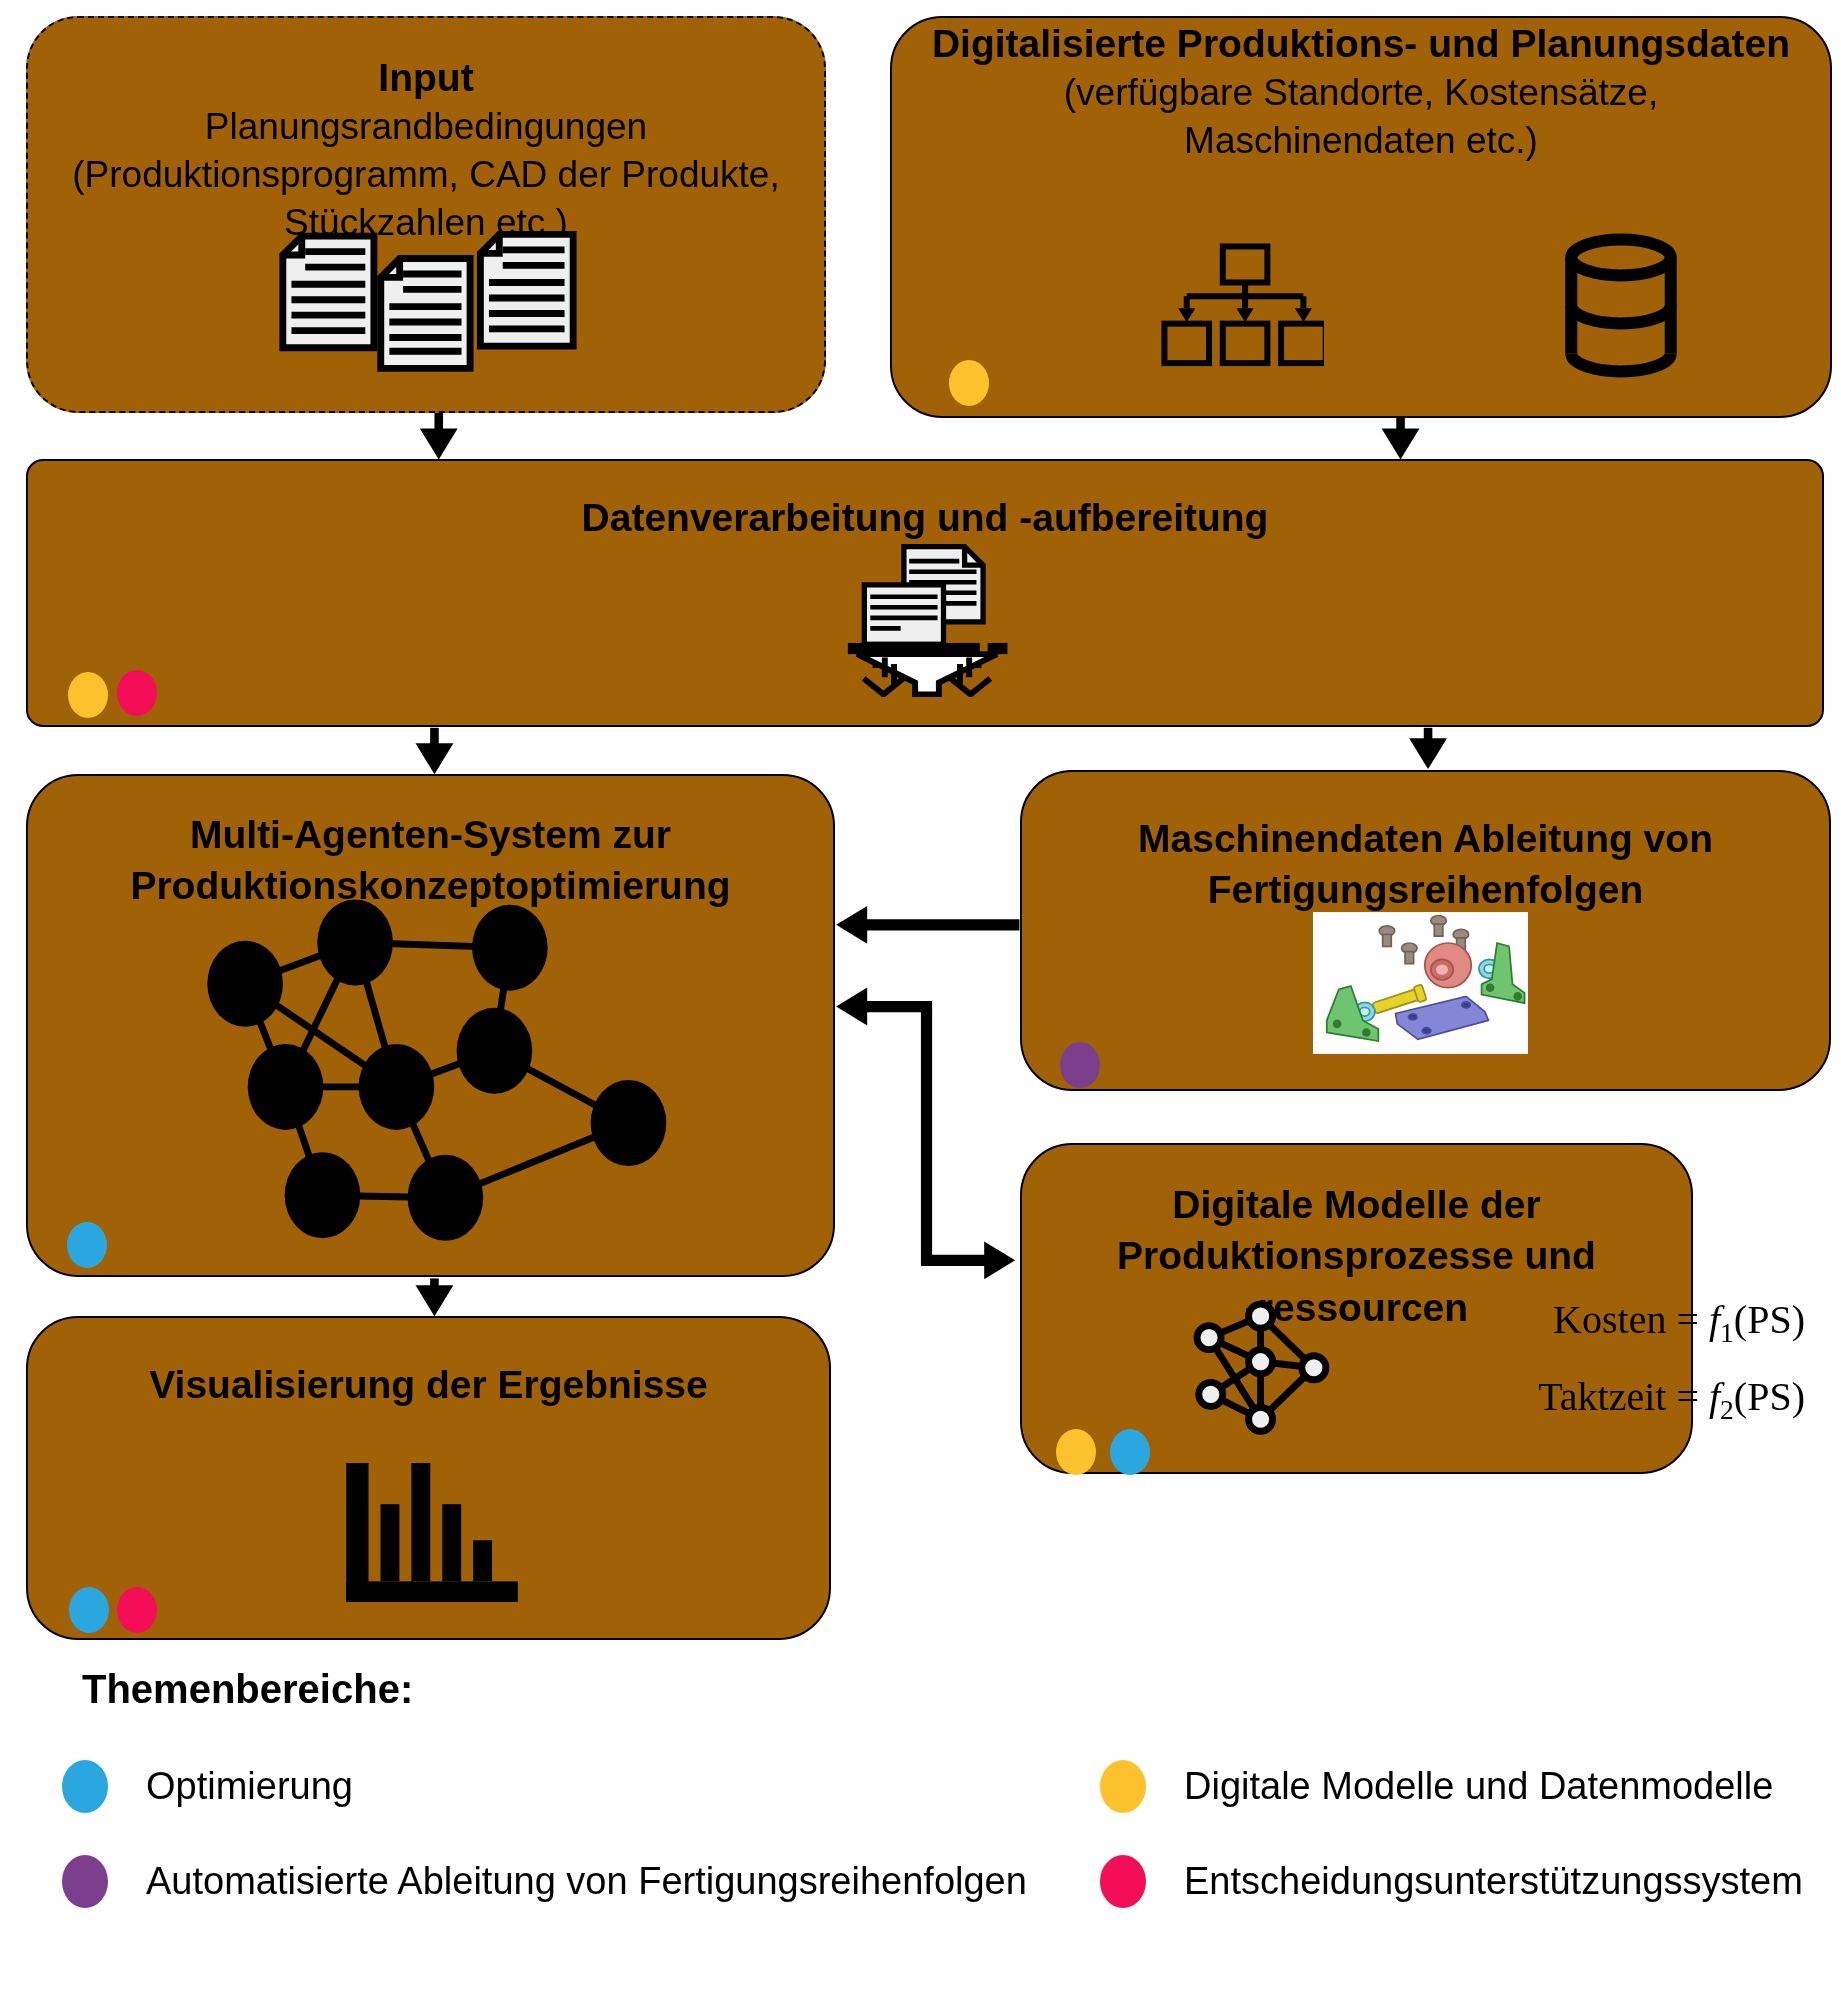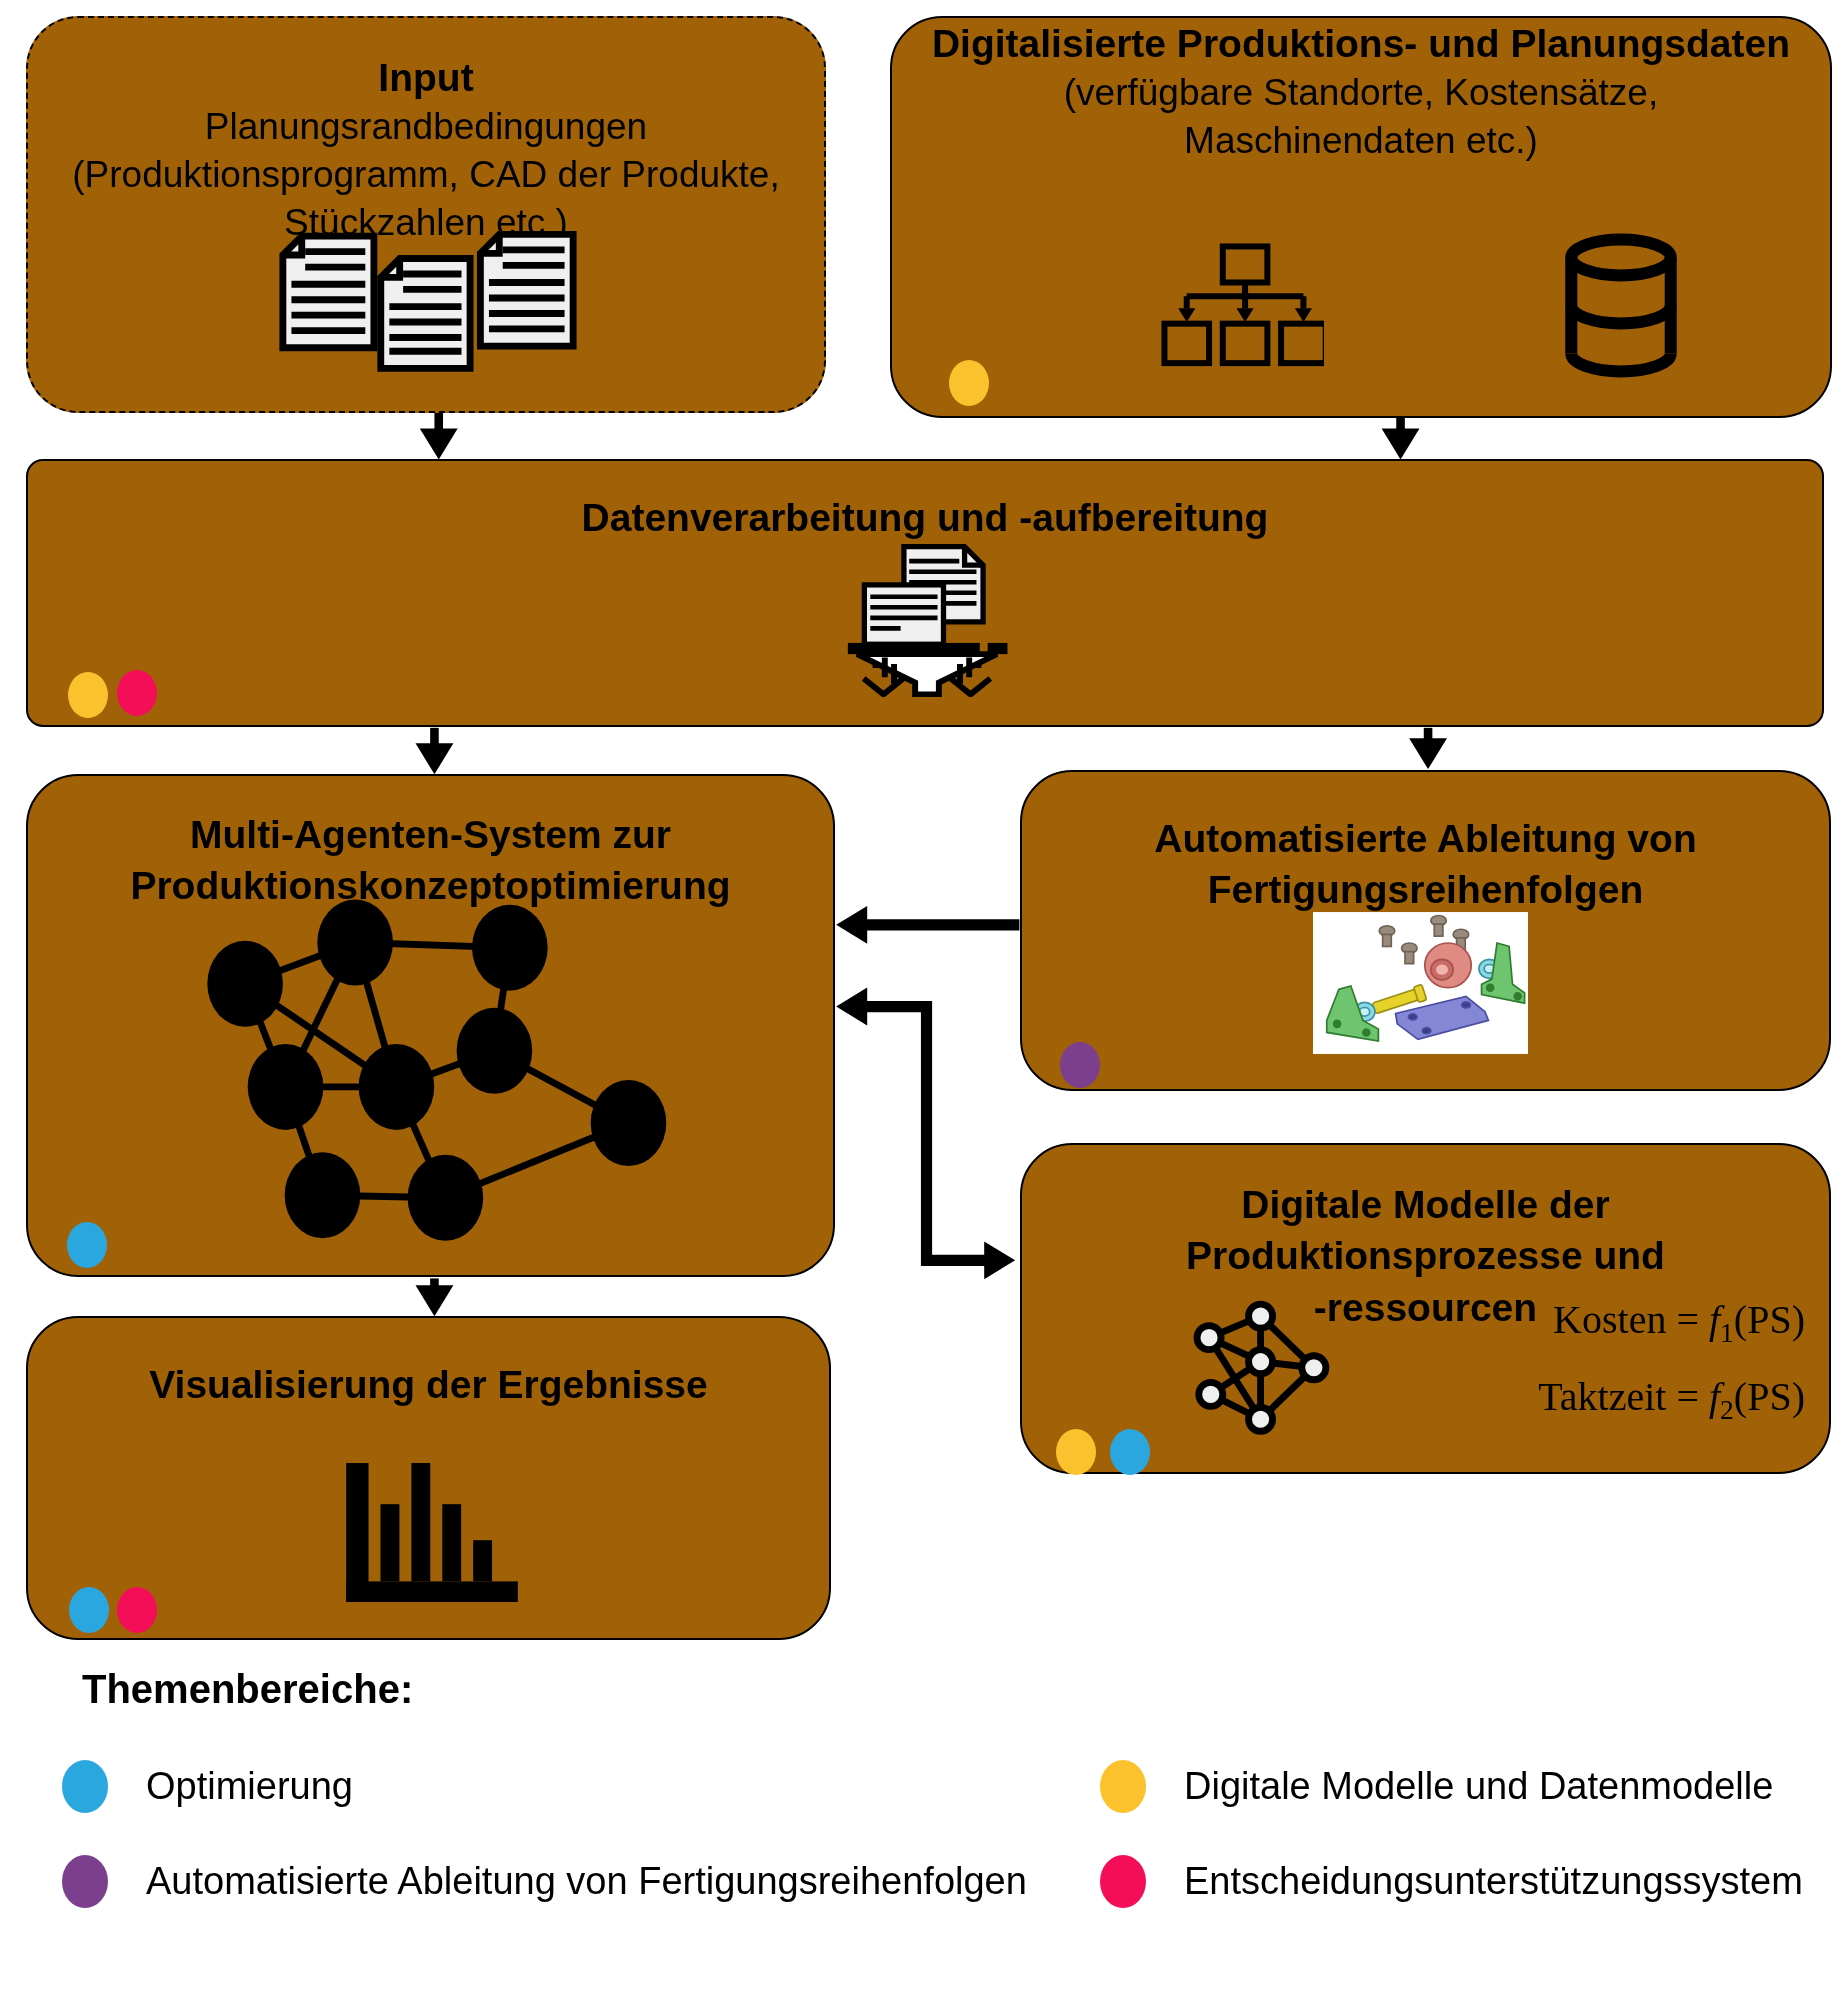--- a/index.html
+++ b/index.html
@@ -187,21 +187,21 @@
         <ellipse cx="698" cy="299" rx="44" ry="50"></ellipse>
         <ellipse cx="342" cy="383" rx="44" ry="50"></ellipse>
         <ellipse cx="485" cy="386" rx="44" ry="50"></ellipse>
       </g>
     </svg>
   </div>
   <span class="dot" style="left: 39px; top: 446px; background: rgb(43, 167, 224);"></span>
 </div>
 
 <div class="box" id="box-sequence" style="left:1020px; top:770px; width:811px; height:321px; padding-top:41px;">
-  <div class="title">Automatisierte Ableitung von</div>
+  <div class="title">Maschinendaten Ableitung von</div>
   <div class="title">Fertigungsreihenfolgen</div>
   <div class="icon-wrap" style="left:291px; top:140px;">
     <svg width="215" height="142" viewBox="0 0 250 165">
       <rect x="0" y="0" width="250" height="165" fill="#ffffff"></rect>
 
       <g fill="#988b7d" stroke="#6f6456" stroke-width="2">
         <g transform="translate(86,22)">
             <ellipse cx="0" cy="0" rx="9" ry="6"></ellipse>
             <rect x="-5" y="4" width="10" height="14"></rect>
           </g>
@@ -254,21 +254,21 @@
         <path d="M96,118 L178,98 L200,116 L204,126 L122,148 L98,130 Z"></path>
         <ellipse cx="116" cy="122" rx="5" ry="3.5" fill="#3c3e8c"></ellipse>
         <ellipse cx="178" cy="108" rx="5" ry="3.5" fill="#3c3e8c"></ellipse>
         <ellipse cx="132" cy="138" rx="5" ry="3.5" fill="#3c3e8c"></ellipse>
       </g>
     </svg>
   </div>
   <span class="dot" style="left: 38px; top: 270px; background: rgb(123, 63, 142);"></span>
 </div>
 
-<div class="box" id="box-models" style="left:1020px; top:1143px; width:811px; height:331px; padding-top:34px;">
+<div class="box" id="box-models" style="left:1020px; top:1143px; width:673px; height:331px; padding-top:34px;">
   <div class="title">Digitale Modelle der</div>
   <div class="title">Produktionsprozesse und</div>
   <div class="title">-ressourcen</div>
   <div class="icon-wrap" style="left:163px; top:148px;">
     <svg width="146" height="146" viewBox="0 0 170 170">
       <g stroke="#000" stroke-width="8">
         <line x1="88" y1="27" x2="28" y2="52"></line>
         <line x1="88" y1="27" x2="88" y2="80"></line>
         <line x1="88" y1="27" x2="150" y2="87"></line>
         <line x1="28" y1="52" x2="88" y2="80"></line>

